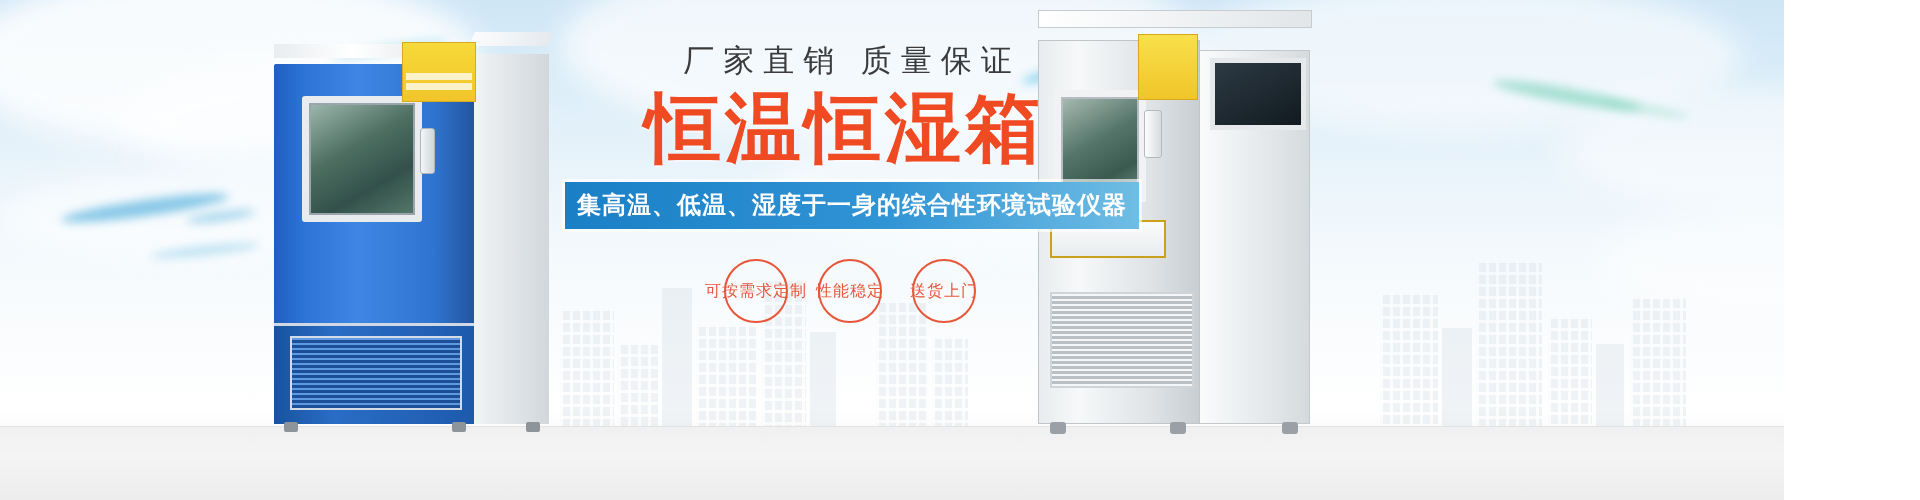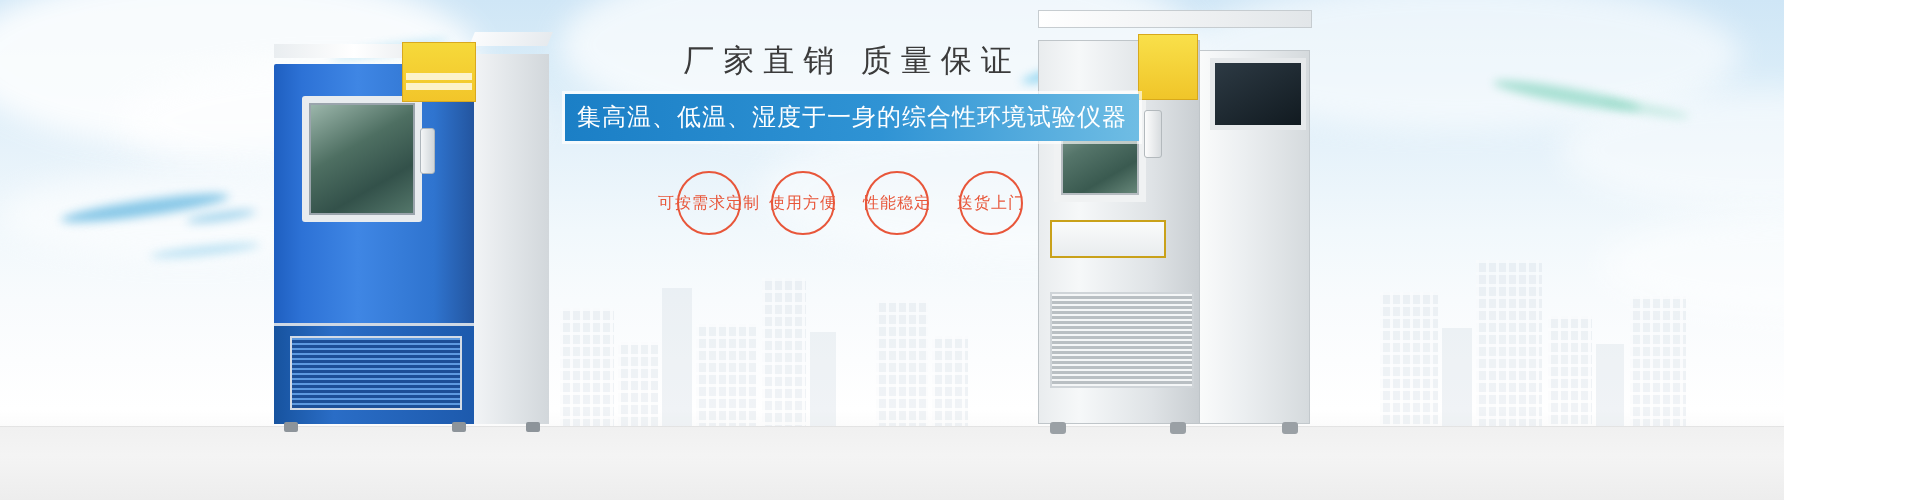--- a/index.html
+++ b/index.html
@@ -142,20 +142,21 @@
     margin:0;white-space:nowrap;
     text-shadow:0 2px 0 rgba(255,255,255,.45);
   }
   .subtitle-wrap{margin-top:12px;text-align:center;}
   .subtitle{
     display:inline-block;
     background:linear-gradient(to right,#1b7fc6 0%,#2f93d4 55%,#6fbde4 100%);
     color:#ffffff;font-size:24px;letter-spacing:1px;
     padding:7px 12px 8px 12px;white-space:nowrap;
     box-shadow:0 0 0 3px rgba(255,255,255,.65);
+    font-weight:bold;
   }
 
   .badges{
     display:flex;justify-content:center;align-items:center;
     gap:30px;margin-top:30px;padding-left:10px;
   }
   .badge{
     width:60px;height:60px;border-radius:50%;
     border:2px solid #e8563a;
     display:flex;flex-direction:row;justify-content:center;align-items:center;
@@ -247,33 +248,30 @@
     <div class="mr-grill"></div>
     <div class="mr-wheel" style="left:30px;"></div>
     <div class="mr-wheel" style="left:150px;"></div>
     <div class="mr-wheel" style="left:262px;"></div>
   </div>
 
   <div id="content">
 
     <p class="headline">厂家直销  质量保证</p>
 
+    <h1 class="title">恒温恒湿箱</h1>
 
     <div class="subtitle-wrap">
       <span class="subtitle">集高温、低温、湿度于一身的综合性环境试验仪器</span>
     </div>
 
     <div class="badges">
       <div class="badge">
         <span>可按需</span>
         <span>求定制</span>
-      </div>
-      <div class="badge">
-        <span>使用</span>
-        <span>方便</span>
       </div>
       <div class="badge">
         <span>性能</span>
         <span>稳定</span>
       </div>
       <div class="badge">
         <span>送货</span>
         <span>上门</span>
       </div>
     </div>

